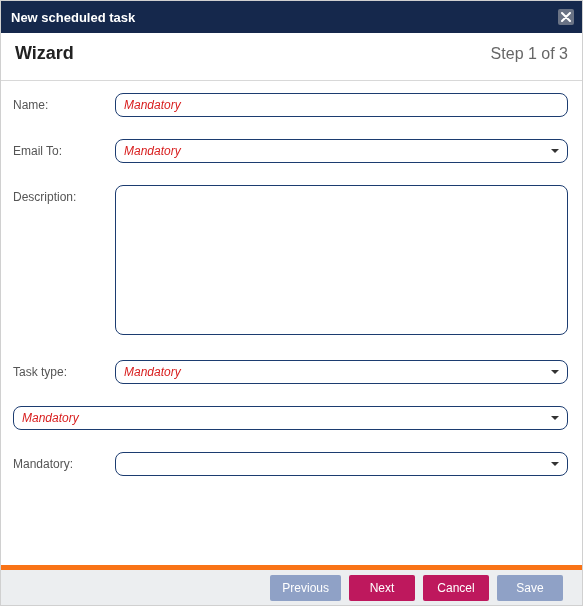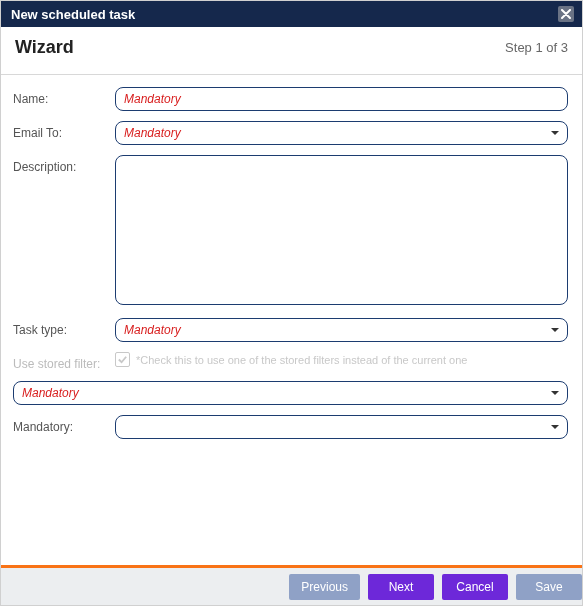--- a/index.html
+++ b/index.html
@@ -9,21 +9,21 @@
     font-size: 12px;
     background: #fff;
     width: 583px;
     height: 606px;
     position: relative;
     border: 1px solid #d0d0d0;
   }
   .titlebar {
     background: #15284c;
     color: #fff;
-    height: 26px;
+    height: 32px;
     display: flex;
     align-items: center;
     justify-content: space-between;
     padding: 0 8px 0 10px;
   }
   .titlebar .title {
     font-weight: bold;
     font-size: 13px;
   }
   .close-btn {
@@ -40,31 +40,31 @@
     justify-content:space-between;
     padding: 10px 14px 16px 14px;
     border-bottom: 1px solid #d8d8d8;
   }
   .header .wizard {
     font-size: 18px;
     font-weight: bold;
     color: #222;
   }
   .header .step {
-    font-size: 13px;
+    font-size: 16px;
     color: #666;
     margin-left: 28px;
   }
   .form {
     padding: 12px 10px 0 12px;
   }
   .row {
     display:flex;
     align-items:flex-start;
-    margin-bottom: 10px;
+    margin-bottom: 22px;
   }
   .row .lbl {
     width: 102px;
     flex: 0 0 102px;
     color: #555;
     font-size: 12px;
     padding-top: 5px;
   }
   .disabled .lbl { color: #bbb; }
   .row .fld {
@@ -131,35 +131,35 @@
   .chkrow span{font-size:11px;}
 
   .footer {
     position:absolute;
     bottom:0; left:0; right:0;
     height:40px;
     background:#eceef0;
     display:flex;
     align-items:center;
     justify-content:flex-end;
-    padding:0 0;
+    padding:0 19px;
     gap:8px;
-    border-top:3px solid #f97316;
+    border-top:5px solid #f97316;
   }
   .btn {
     min-width:66px;
     height:26px;
     border-radius:2px;
     border:none;
     font-size:12px;
     color:#fff;
     cursor:pointer;
     padding:0 12px;
   }
-  .btn.primary { background:#6d28d9; }
+  .btn.primary { background:#be185d; }
   .btn.primary.disabled { background:#8fa1c6; cursor:default; }
 </style>
 </head>
 <body>
 
 <div class="titlebar">
   <span class="title">New scheduled task</span>
   <div class="close-btn">
     <svg viewBox="0 0 10 10">
         <path d="M1 1 L9 9 M9 1 L1 9" stroke="#fff" stroke-width="2" fill="none" stroke-linecap="round"></path>
@@ -209,33 +209,20 @@
         <div class="val">Mandatory</div>
         <div class="caret">
           <svg viewBox="0 0 10 10">
               <path d="M1 3 L5 7 L9 3 Z"></path>
             </svg>
         </div>
       </div>
     </div>
   </div>
 
-  <div class="row disabled">
-    <div class="lbl">Use stored filter:</div>
-    <div class="fld">
-      <div class="chkrow">
-        <div class="chkbox">
-          <svg viewBox="0 0 12 12">
-              <path d="M2 6 L5 9 L10 3"></path>
-            </svg>
-        </div>
-        <span>*Check this to use one of the stored filters instead of the current one</span>
-      </div>
-    </div>
-  </div>
 
   <div class="row">
     <div class="fld">
       <div class="combo">
         <div class="val">Mandatory</div>
         <div class="caret">
           <svg viewBox="0 0 10 10">
               <path d="M1 3 L5 7 L9 3 Z"></path>
             </svg>
         </div>

